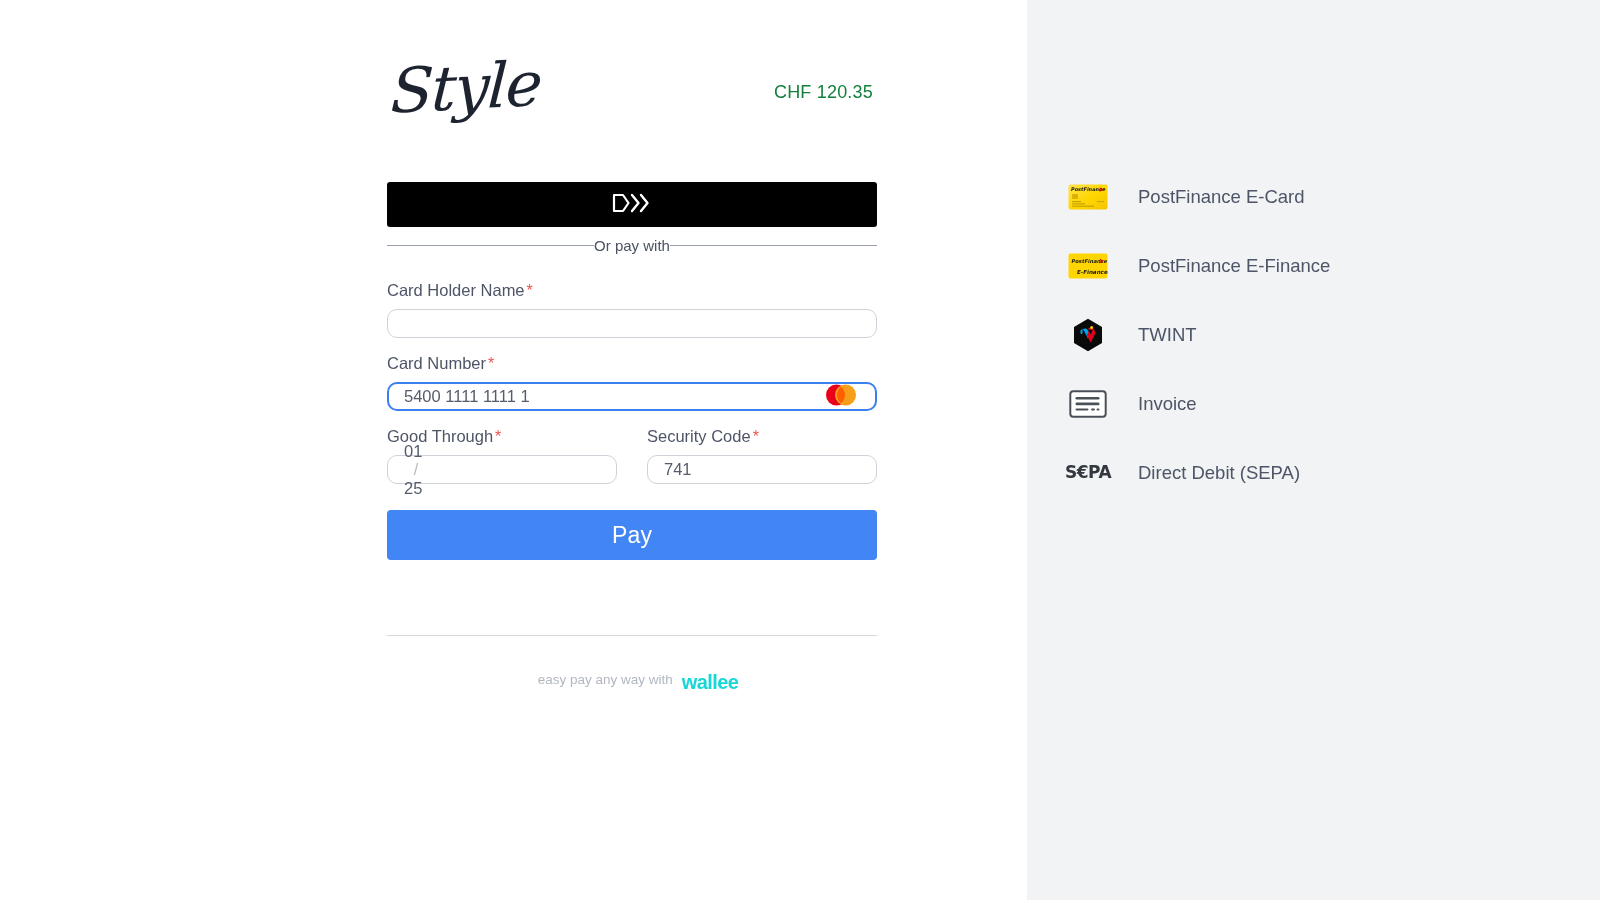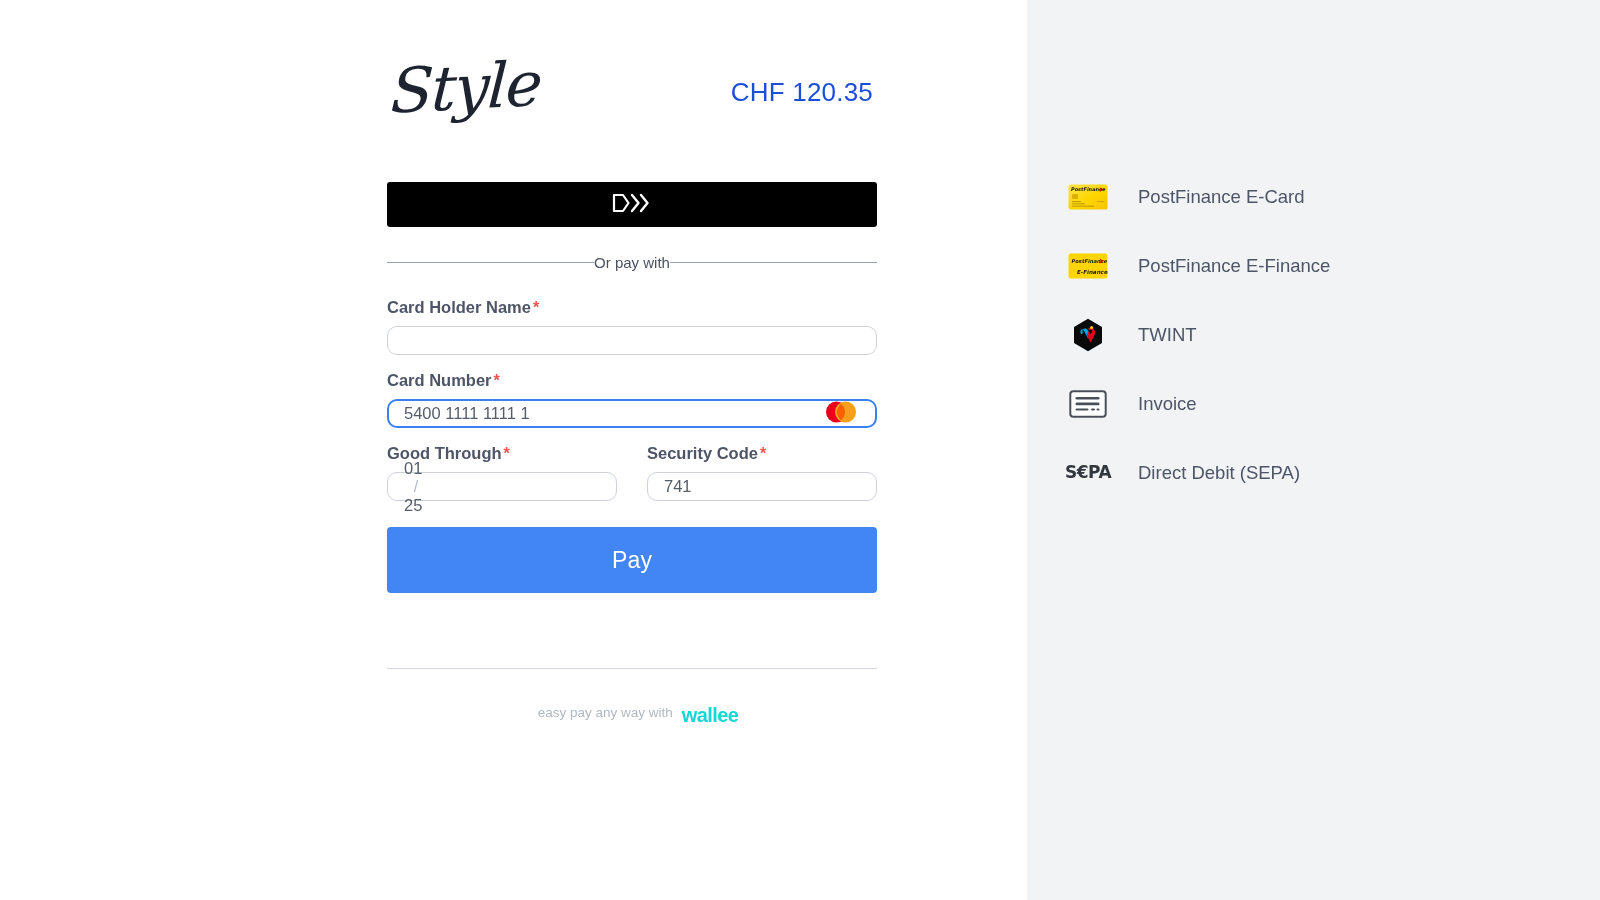--- a/index.html
+++ b/index.html
@@ -45,22 +45,22 @@
     font-size: 62px;
     line-height: 1;
     color: #1d2430;
     letter-spacing: -2px;
     transform: skewX(-6deg) rotate(-3deg);
     transform-origin: left center;
     padding-left: 4px;
     font-weight: 400;
   }
   .brand-amount {
-    font-size: 26px;
-    color: #1d4ed8;
+    font-size: 18px;
+    color: #15803d;
     font-weight: 400;
     letter-spacing: .2px;
     padding-right: 4px;
     white-space: nowrap;
   }
 
   
   .express-btn {
     display: flex;
     align-items: center;
@@ -72,21 +72,21 @@
     border-radius: 3px;
     cursor: pointer;
     margin-top: 32px;
   }
   .express-icon { display: block; }
 
   
   .or-row {
     display: flex;
     align-items: center;
-    margin-top: 27px;
+    margin-top: 10px;
     width: 490px;
   }
   .or-line {
     flex: 1 1 auto;
     height: 1px;
     background: #9aa1ae;
   }
   .or-text {
     font-size: 15px;
     color: #4a5263;
@@ -94,21 +94,21 @@
   }
 
   
   .form { margin-top: 27px; width: 490px; }
   .field { margin-bottom: 16px; }
   .field-label {
     font-size: 16.5px;
     color: #4d5567;
     margin-bottom: 9px;
     display: block;
-    font-weight: 700;
+    font-weight: 400;
   }
   .req { color: #ef5350; font-size: 16px; padding-left: 2px; }
 
   .input-shell {
     position: relative;
     width: 100%;
     height: 29px;
     border: 1px solid #cfd3d9;
     border-radius: 10px;
     background: #ffffff;
@@ -149,21 +149,21 @@
   .exp-inline .seg {
     border: none; outline: none; background: transparent;
     font-family: "Liberation Sans", sans-serif;
     font-size: 16.5px; color: #555d6c;
     width: 26px; text-align: left; padding: 0;
   }
   .exp-sep { color: #b4b9c2; font-size: 16px; padding: 0 9px 0 7px; }
 
   .pay-btn {
     width: 490px;
-    height: 66px;
+    height: 50px;
     margin-top: 26px;
     background: #4285f4;
     color: #ffffff;
     border: none;
     border-radius: 4px;
     font-family: "Liberation Sans", sans-serif;
     font-size: 23px;
     cursor: pointer;
     letter-spacing: .2px;
   }

